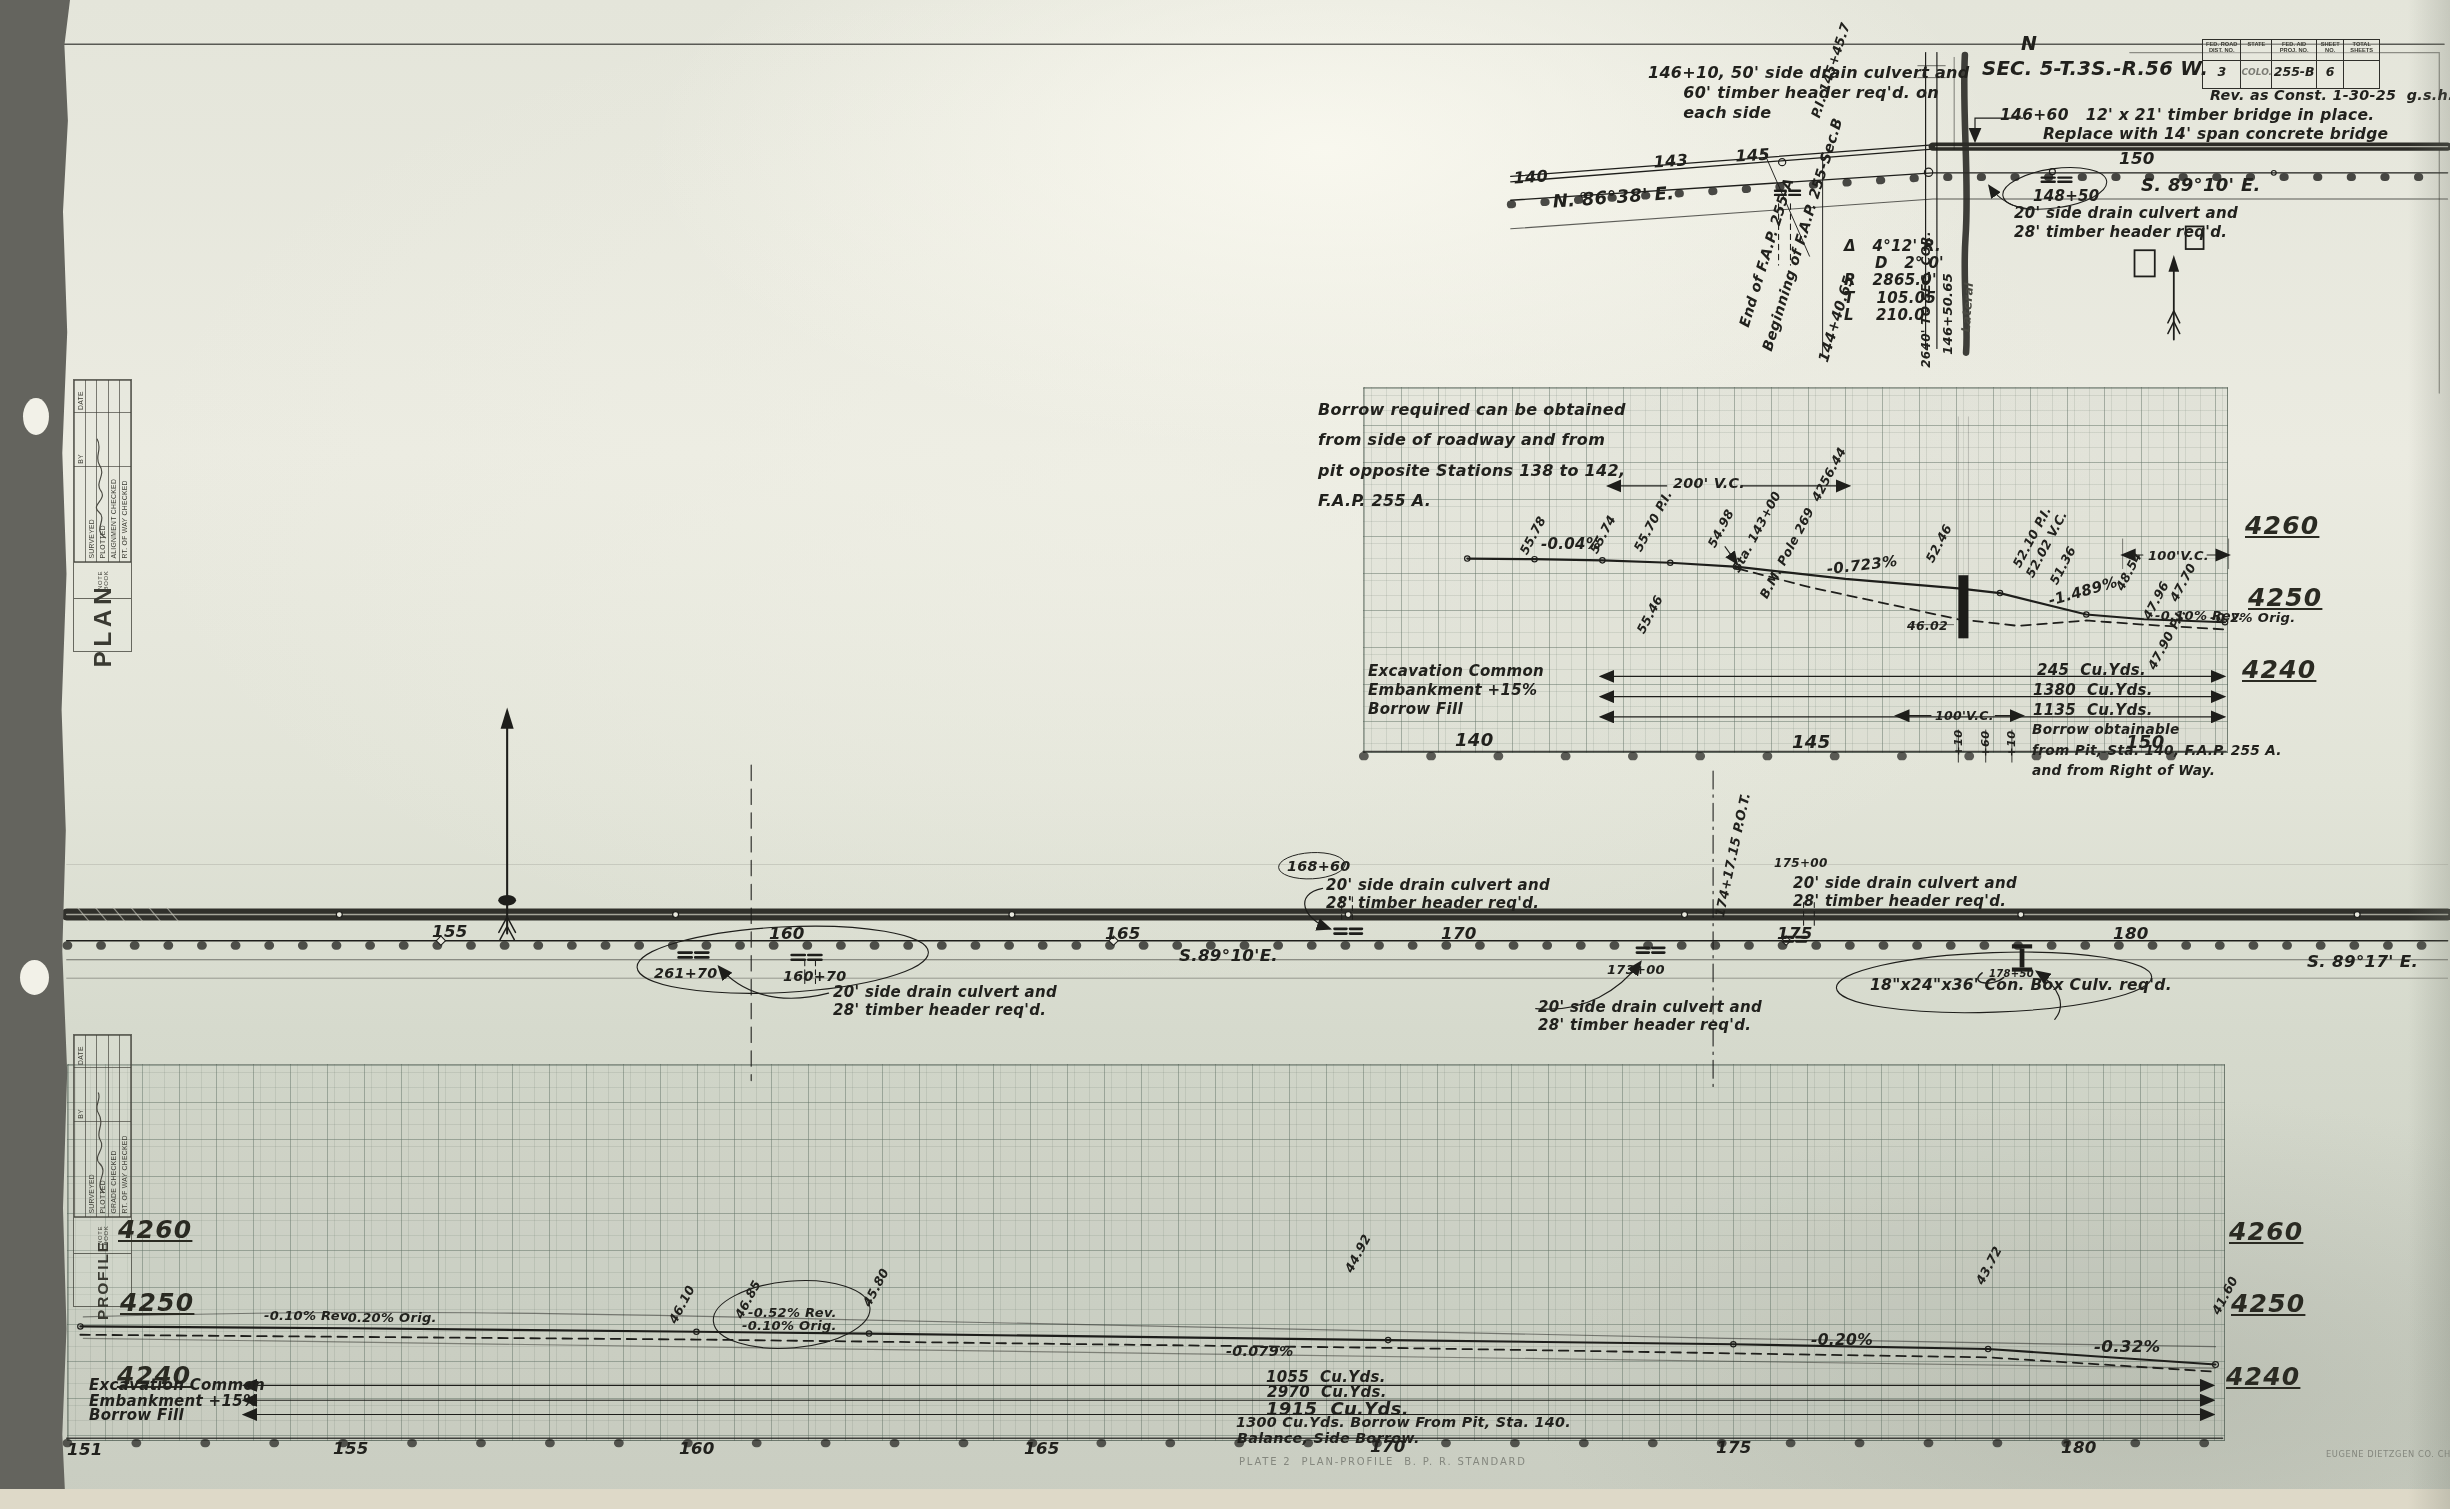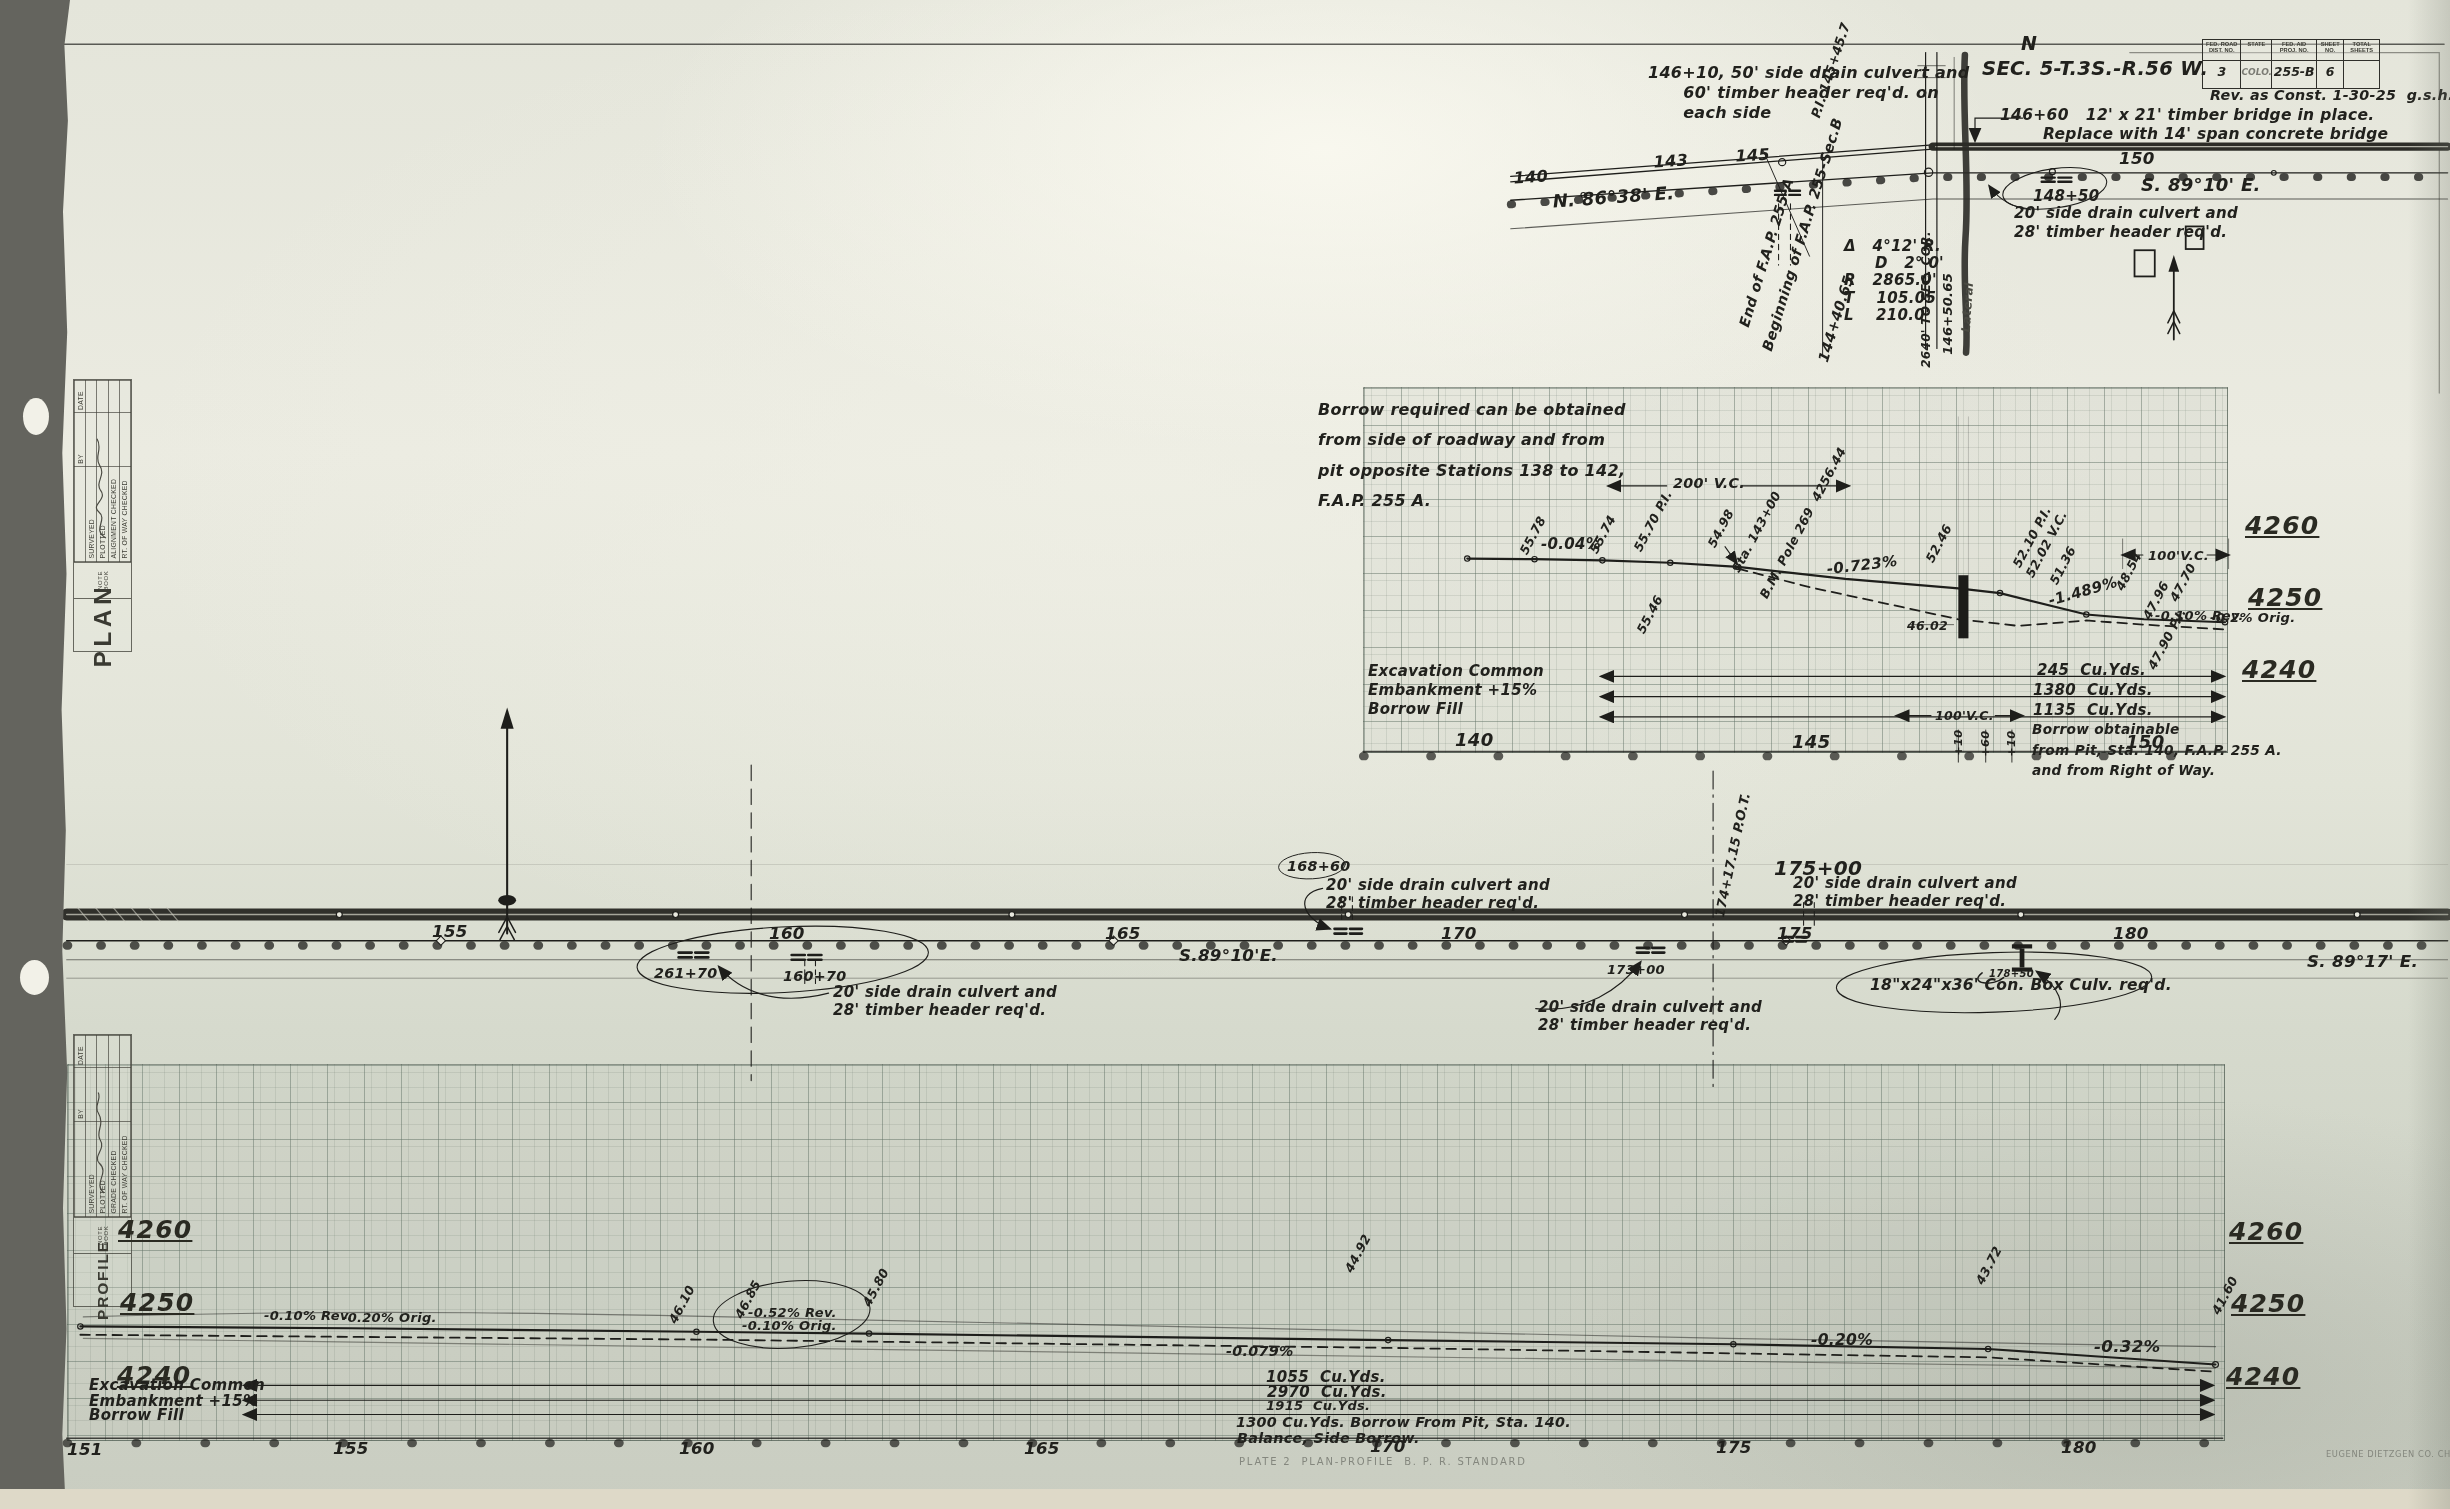--- a/index.html
+++ b/index.html
@@ -411,21 +411,21 @@
       <span class="label" style="left: 1441px; top: 923px; font-size: 16.7px;">170</span>
       <span class="label" style="left: 1777px; top: 923px; font-size: 16.7px;">175</span>
       <span class="label" style="left: 2113px; top: 923px; font-size: 16.7px;">180</span>
       <span class="label" style="left: 654px; top: 965px; font-size: 14.3px;">261+70</span>
       <span class="label" style="left: 783px; top: 968px; font-size: 14.3px;">160+70</span>
       <span class="label" style="left: 833px; top: 983px; font-size: 15px;">20' side drain culvert and</span>
       <span class="label" style="left: 833px; top: 1001px; font-size: 15px;">28' timber header req'd.</span>
       <span class="label" style="left: 1287px; top: 858px; font-size: 14.3px;">168+60</span>
       <span class="label" style="left: 1326px; top: 876px; font-size: 15px;">20' side drain culvert and</span>
       <span class="label" style="left: 1326px; top: 894px; font-size: 15px;">28' timber header req'd.</span>
-      <span class="label" style="left: 1774px; top: 856px; font-size: 20px;">175+00</span>
+      <span class="label" style="left: 1774px; top: 856px; font-size: 12px;">175+00</span>
       <span class="label" style="left: 1793px; top: 874px; font-size: 15px;">20' side drain culvert and</span>
       <span class="label" style="left: 1793px; top: 892px; font-size: 15px;">28' timber header req'd.</span>
       <span class="label" style="left: 1607px; top: 962px; font-size: 13px;">173+00</span>
       <span class="label" style="left: 1538px; top: 998px; font-size: 15px;">20' side drain culvert and</span>
       <span class="label" style="left: 1538px; top: 1016px; font-size: 15px;">28' timber header req'd.</span>
       <span class="label" style="left: 1989px; top: 968px; font-size: 10px;">178+50</span>
       <span class="label" style="left: 1870px; top: 976px; font-size: 15.5px;">18"x24"x36' Con. Box Culv. req'd.</span>
       <span class="label" style="left: 1179px; top: 945px; font-size: 16.7px;">S.89°10'E.</span>
       <span class="label" style="left: 2307px; top: 951px; font-size: 16.7px;">S. 89°17' E.</span>
       <span class="label" style="left: 1714px; top: 917px; font-size: 13px; transform: rotate(-78deg) translate(1.2px, -2.4px);">174+17.15 P.O.T.</span>
@@ -446,21 +446,21 @@
       <span class="label" style="left: 733px; top: 1316px; font-size: 12.5px; transform: rotate(-62deg) translate(1.2px, -2.4px);">46.85</span>
       <span class="label" style="left: 861px; top: 1304px; font-size: 12.5px; transform: rotate(-62deg) translate(1.2px, -2.4px);">45.80</span>
       <span class="label" style="left: 1343px; top: 1270px; font-size: 12.5px; transform: rotate(-62deg) translate(1.2px, -2.4px);">44.92</span>
       <span class="label" style="left: 1974px; top: 1282px; font-size: 12.5px; transform: rotate(-62deg) translate(1.2px, -2.4px);">43.72</span>
       <span class="label" style="left: 2210px; top: 1312px; font-size: 12.5px; transform: rotate(-62deg) translate(1.2px, -2.4px);">41.60</span>
       <span class="label" style="left: 89px; top: 1376px; font-size: 15px;">Excavation Common</span>
       <span class="label" style="left: 89px; top: 1392px; font-size: 15px;">Embankment +15%</span>
       <span class="label" style="left: 89px; top: 1406px; font-size: 15px;">Borrow Fill</span>
       <span class="label" style="left: 1266px; top: 1368px; font-size: 15px;">1055  Cu.Yds.</span>
       <span class="label" style="left: 1267px; top: 1383px; font-size: 15px;">2970  Cu.Yds.</span>
-      <span class="label" style="left: 1266px; top: 1398px; font-size: 13px;">1915  Cu.Yds.</span>
+      <span class="label" style="left: 1266px; top: 1398px; font-size: 18px;">1915  Cu.Yds.</span>
       <span class="label" style="left: 1236px; top: 1414px; font-size: 14.3px;">1300 Cu.Yds. Borrow From Pit, Sta. 140.</span>
       <span class="label" style="left: 1237px; top: 1430px; font-size: 14.3px;">Balance, Side Borrow.</span>
       <span class="label" style="left: 67px; top: 1439px; font-size: 16.7px;">151</span>
       <span class="label" style="left: 333px; top: 1438px; font-size: 16.7px;">155</span>
       <span class="label" style="left: 679px; top: 1438px; font-size: 16.7px;">160</span>
       <span class="label" style="left: 1024px; top: 1438px; font-size: 16.7px;">165</span>
       <span class="label" style="left: 1370px; top: 1436px; font-size: 16.7px;">170</span>
       <span class="label" style="left: 1716px; top: 1437px; font-size: 16.7px;">175</span>
       <span class="label" style="left: 2061px; top: 1437px; font-size: 16.7px;">180</span>
     </div>

